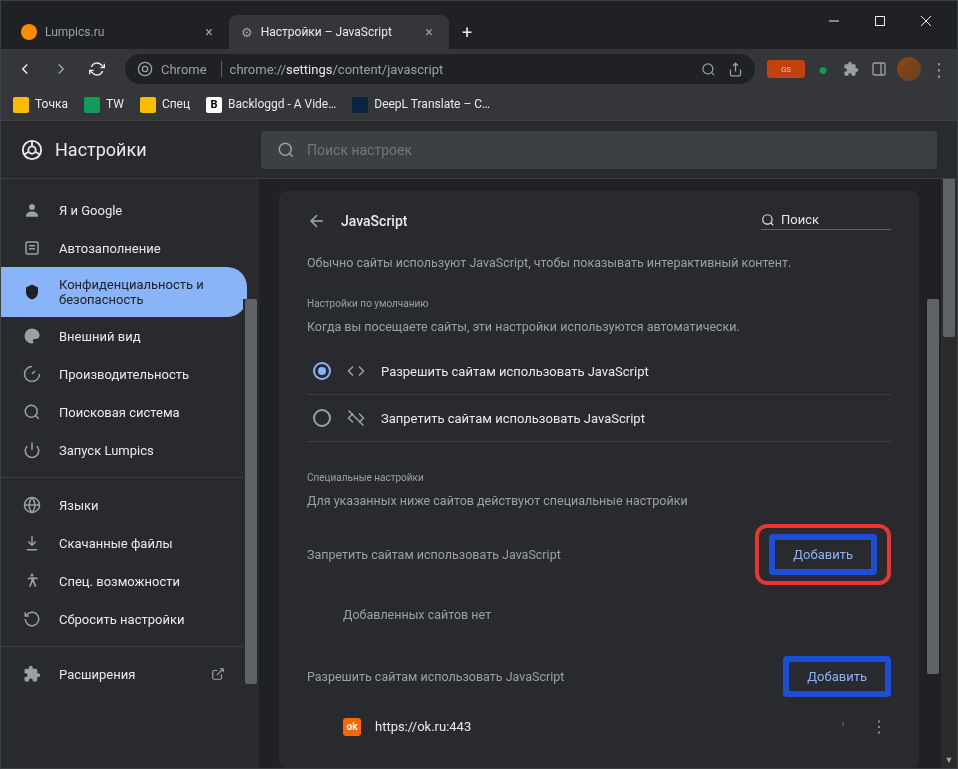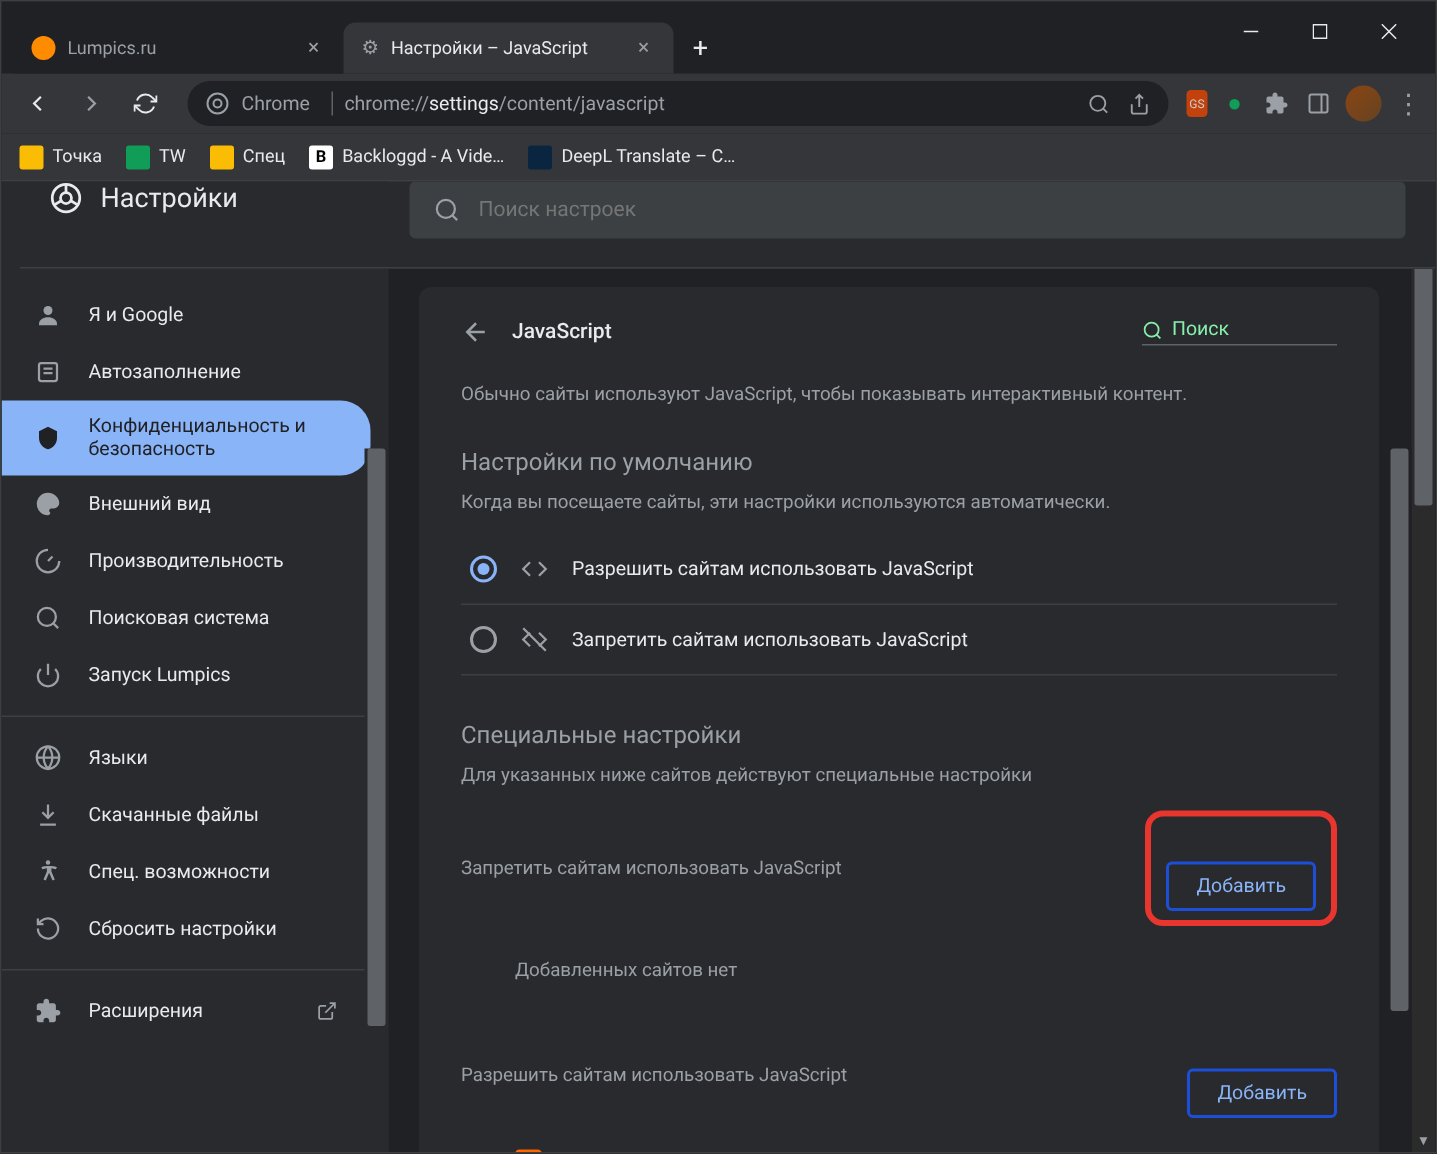--- a/index.html
+++ b/index.html
@@ -34,21 +34,21 @@
 
 
 .bookmarks { height: 32px; background: #35363a; border-bottom: 1px solid #3c4043; display: flex; align-items: center; padding: 0 12px; gap: 16px; }
 .bookmark { display: flex; align-items: flex-start; gap: 6px; font-size: 12px; color: #e8eaed; }
 .bookmark-icon { width: 16px; height: 16px; border-radius: 2px; }
 
 
 .content { display: flex; height: calc(100% - 120px); position: relative; }
 
 
-.settings-header { position: absolute; top: 0; left: 0; right: 0; height: 58px; background: #292a2d; display: flex; align-items: flex-start; padding: 0 20px; z-index: 5; border-bottom: 1px solid #3c4043; margin-left: 12px; }
+.settings-header { position: absolute; top: 0; left: 0; right: 0; height: 58px; background: #292a2d; display: flex; align-items: center; padding: 0 20px; z-index: 5; border-bottom: 1px solid #3c4043; }
 .settings-logo { display: flex; align-items: center; gap: 12px; width: 240px; }
 .settings-logo-icon { width: 22px; height: 22px; }
 .settings-title { font-size: 18px; font-weight: 400; }
 .settings-search { flex: 1; max-width: 680px; height: 38px; background: #3c4043; border-radius: 4px; display: flex; align-items: center; padding: 0 16px; gap: 12px; color: #9aa0a6; }
 .settings-search input { background: transparent; border: none; outline: none; color: #e8eaed; font-size: 14px; flex: 1; }
 
 
 .sidebar { width: 258px; background: #292a2d; padding-top: 70px; overflow-y: auto; }
 .sidebar-item { display: flex; align-items: center; gap: 18px; padding: 10px 22px; font-size: 13px; color: #e8eaed; border-radius: 0 20px 20px 0; margin-right: 12px; cursor: pointer; }
 .sidebar-item.active { background: #8ab4f8; color: #202124; }
@@ -56,35 +56,35 @@
 .sidebar-item .sb-icon { width: 18px; height: 18px; color: #9aa0a6; flex-shrink: 0; display: flex; align-items: center; justify-content: center; }
 .sidebar-sep { height: 1px; background: #3c4043; margin: 8px 0; }
 .sidebar-item .ext-link { margin-left: auto; color: #9aa0a6; }
 
 
 .main { flex: 1; background: #202124; padding-top: 70px; overflow-y: auto; padding-left: 20px; padding-right: 6px; }
 .panel { background: #292a2d; border-radius: 8px; padding: 20px 28px 28px; max-width: 640px; }
 .panel-header { display: flex; align-items: center; gap: 14px; margin-bottom: 24px; }
 .panel-back { width: 20px; height: 20px; color: #9aa0a6; display: flex; align-items: center; justify-content: center; }
 .panel-title { font-size: 14px; font-weight: 500; flex: 1; }
-.panel-search { display: flex; align-items: center; gap: 6px; color: #86efac; font-size: 13px; border-bottom: 1px solid #5f6368; padding-bottom: 2px; min-width: 130px; }
+.panel-search { display: flex; align-items: center; gap: 6px; color: #e5e5e5; font-size: 13px; border-bottom: 1px solid #5f6368; padding-bottom: 2px; min-width: 130px; }
 .panel-desc { font-size: 12.5px; color: #9aa0a6; margin-bottom: 28px; }
-.section-title { font-size: 16px; color: #9aa0a6; margin-bottom: 10px; }
+.section-title { font-size: 10px; color: #9aa0a6; margin-bottom: 10px; }
 .section-sub { font-size: 12.5px; color: #9aa0a6; margin-bottom: 14px; }
 .radio-row { display: flex; align-items: center; gap: 16px; padding: 14px 6px; border-bottom: 1px solid #3c4043; }
 .radio-row:last-of-type { border-bottom: none; }
 .radio { width: 18px; height: 18px; border: 2px solid #8ab4f8; border-radius: 50%; display: flex; align-items: center; justify-content: center; }
 .radio.unchecked { border-color: #9aa0a6; }
 .radio .dot { width: 8px; height: 8px; background: #8ab4f8; border-radius: 50%; }
 .radio-icon { width: 18px; color: #9aa0a6; display: flex; align-items: center; justify-content: center; }
 .radio-label { font-size: 13px; color: #e8eaed; }
 .section-block { margin-top: 30px; }
 .add-row { display: flex; align-items: center; justify-content: space-between; margin: 16px 0 10px; }
 .add-row .lbl { font-size: 12.5px; color: #9aa0a6; }
-.add-btn { padding: 7px 18px; border: 2px solid #1d4ed8; border-radius: 4px; background: transparent; color: #8ab4f8; font-size: 13px; cursor: pointer; margin-top: 24px; }
+.add-btn { padding: 7px 18px; border: 6px solid #1d4ed8; border-radius: 4px; background: transparent; color: #8ab4f8; font-size: 13px; cursor: pointer; }
 .highlight-box { border: 4px solid #e8352e; border-radius: 12px; padding: 6px 10px; }
 .empty-msg { font-size: 12.5px; color: #9aa0a6; padding: 12px 0 12px 36px; }
 .site-row { display: flex; align-items: center; gap: 14px; padding: 10px 4px 4px 36px; }
 .site-favicon { width: 18px; height: 18px; background: #ff6600; border-radius: 3px; display: flex; align-items: center; justify-content: center; font-size: 10px; color: white; font-weight: bold; }
 .site-url { font-size: 13px; flex: 1; }
 .site-actions { display: flex; gap: 24px; color: #9aa0a6; }
 
 
 .sb-vert { position: absolute; right: 0; top: 120px; width: 16px; bottom: 0; background: #2b2b2b; }
 .sb-thumb { position: absolute; left: 2px; right: 2px; background: #5f6368; border-radius: 2px; }
@@ -169,21 +169,21 @@
           </svg>
         </span>
       <span>
           <svg width="15" height="15" viewBox="0 0 24 24" fill="none" stroke="currentColor" stroke-width="2">
             <path d="M4 12v8a2 2 0 0 0 2 2h12a2 2 0 0 0 2-2v-8M16 6l-4-4-4 4M12 2v13"></path>
           </svg>
         </span>
     </div>
   </div>
   <div class="toolbar-ext">
-    <span class="ext-icon" style="background:#c2410c;border-radius:3px;font-size:8px;width:14px;height:18px;color:#ccc">GS</span>
+    <span class="ext-icon" style="background:#c2410c;border-radius:3px;font-size:8px;width:38px;height:18px;color:#ccc">GS</span>
     <span class="ext-icon" style="color:#0f9d58;font-size:16px">●</span>
     <span class="ext-icon">
         <svg width="16" height="16" viewBox="0 0 24 24" fill="currentColor">
           <path d="M20.5 11H19V7c0-1.1-.9-2-2-2h-4V3.5C13 2.12 11.88 1 10.5 1S8 2.12 8 3.5V5H4c-1.1 0-2 .9-2 2v4h1.5C4.88 11 6 12.12 6 13.5S4.88 16 3.5 16H2v4c0 1.1.9 2 2 2h4v-1.5c0-1.38 1.12-2.5 2.5-2.5s2.5 1.12 2.5 2.5V22h4c1.1 0 2-.9 2-2v-4h1.5c1.38 0 2.5-1.12 2.5-2.5S21.88 11 20.5 11z"></path>
         </svg>
       </span>
     <span class="ext-icon">
         <svg width="16" height="16" viewBox="0 0 24 24" fill="none" stroke="currentColor" stroke-width="2">
           <rect x="3" y="3" width="18" height="18" rx="2"></rect>
           <line x1="15" y1="3" x2="15" y2="21"></line>

